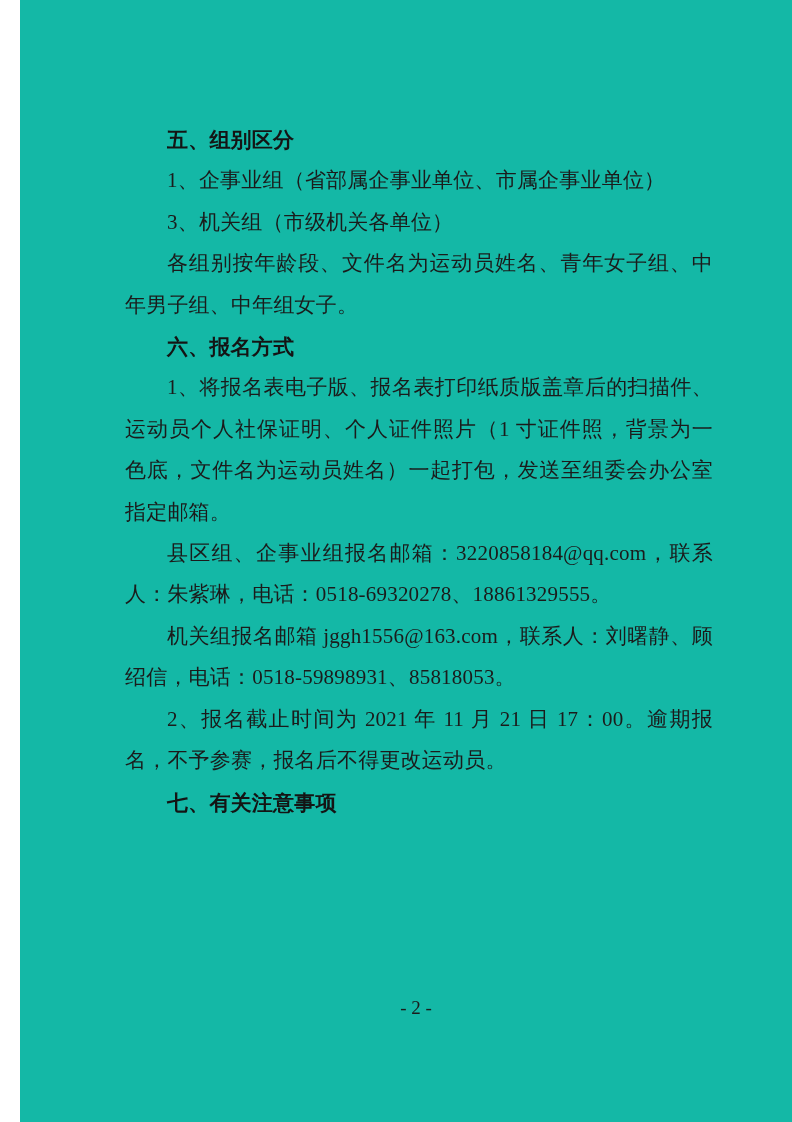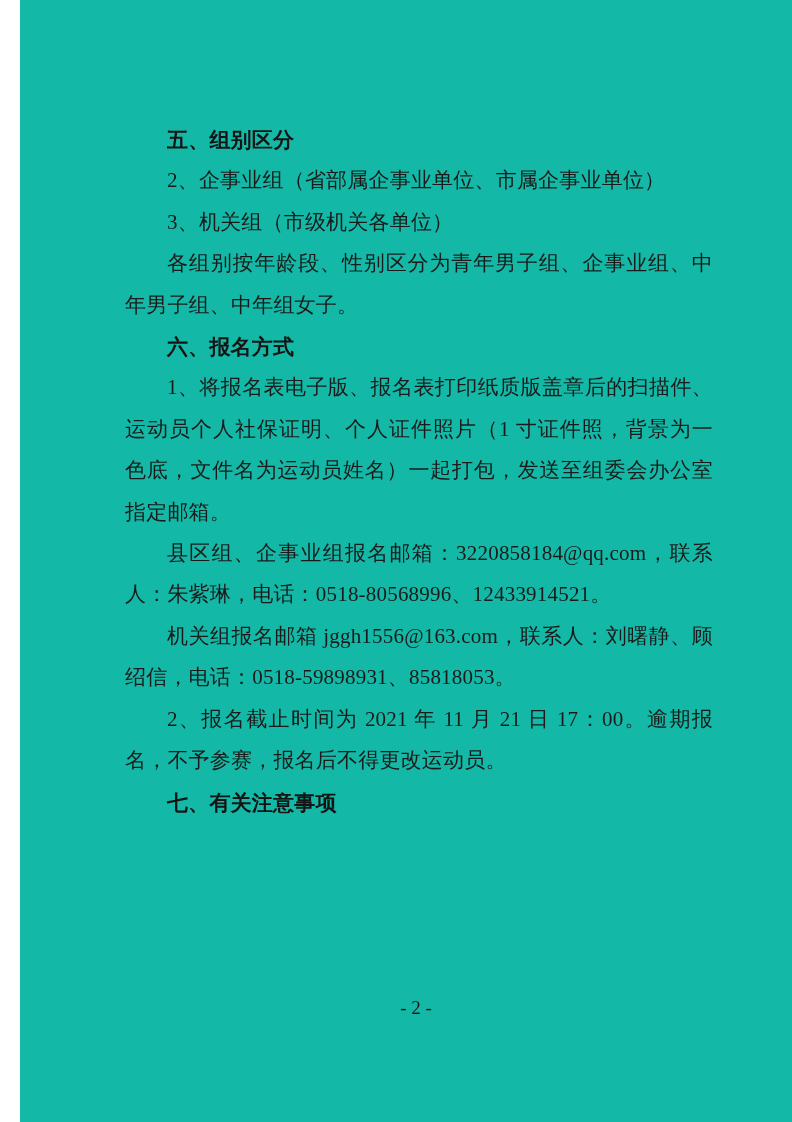--- a/index.html
+++ b/index.html
@@ -51,24 +51,24 @@
     font-family: "Liberation Serif", "DejaVu Serif", serif;
   }
 </style>
 </head>
 <body>
 
 <div class="page">
   <div class="content" id="doc-content">
 
   <p class="heading">五、组别区分</p>
-      <p class="para">2、企事业组（省部属企事业单位、市属企事业单位）</p>
+      <p class="para">1、企事业组（省部属企事业单位、市属企事业单位）</p>
       <p class="para">3、机关组（市级机关各单位）</p>
-      <p class="para">各组别按年龄段、性别区分为青年男子组、企事业组、中年男子组、中年组女子。</p>
+      <p class="para">各组别按年龄段、文件名为运动员姓名、青年女子组、中年男子组、中年组女子。</p>
       <p class="heading">六、报名方式</p>
       <p class="para">1、将报名表电子版、报名表打印纸质版盖章后的扫描件、运动员个人社保证明、个人证件照片（1 寸证件照，背景为一色底，文件名为运动员姓名）一起打包，发送至组委会办公室指定邮箱。</p>
-      <p class="para">县区组、企事业组报名邮箱：3220858184@qq.com，联系人：朱紫琳，电话：0518-80568996、12433914521。</p>
+      <p class="para">县区组、企事业组报名邮箱：3220858184@qq.com，联系人：朱紫琳，电话：0518-69320278、18861329555。</p>
       <p class="para">机关组报名邮箱 jggh1556@163.com，联系人：刘曙静、顾绍信，电话：0518-59898931、85818053。</p>
       <p class="para">2、报名截止时间为 2021 年 11 月 21 日 17：00。逾期报名，不予参赛，报名后不得更改运动员。</p>
       <p class="heading">七、有关注意事项</p>
     </div>
   <div class="page-footer">- 2 -</div>
 </div>
 
 </body></html>

